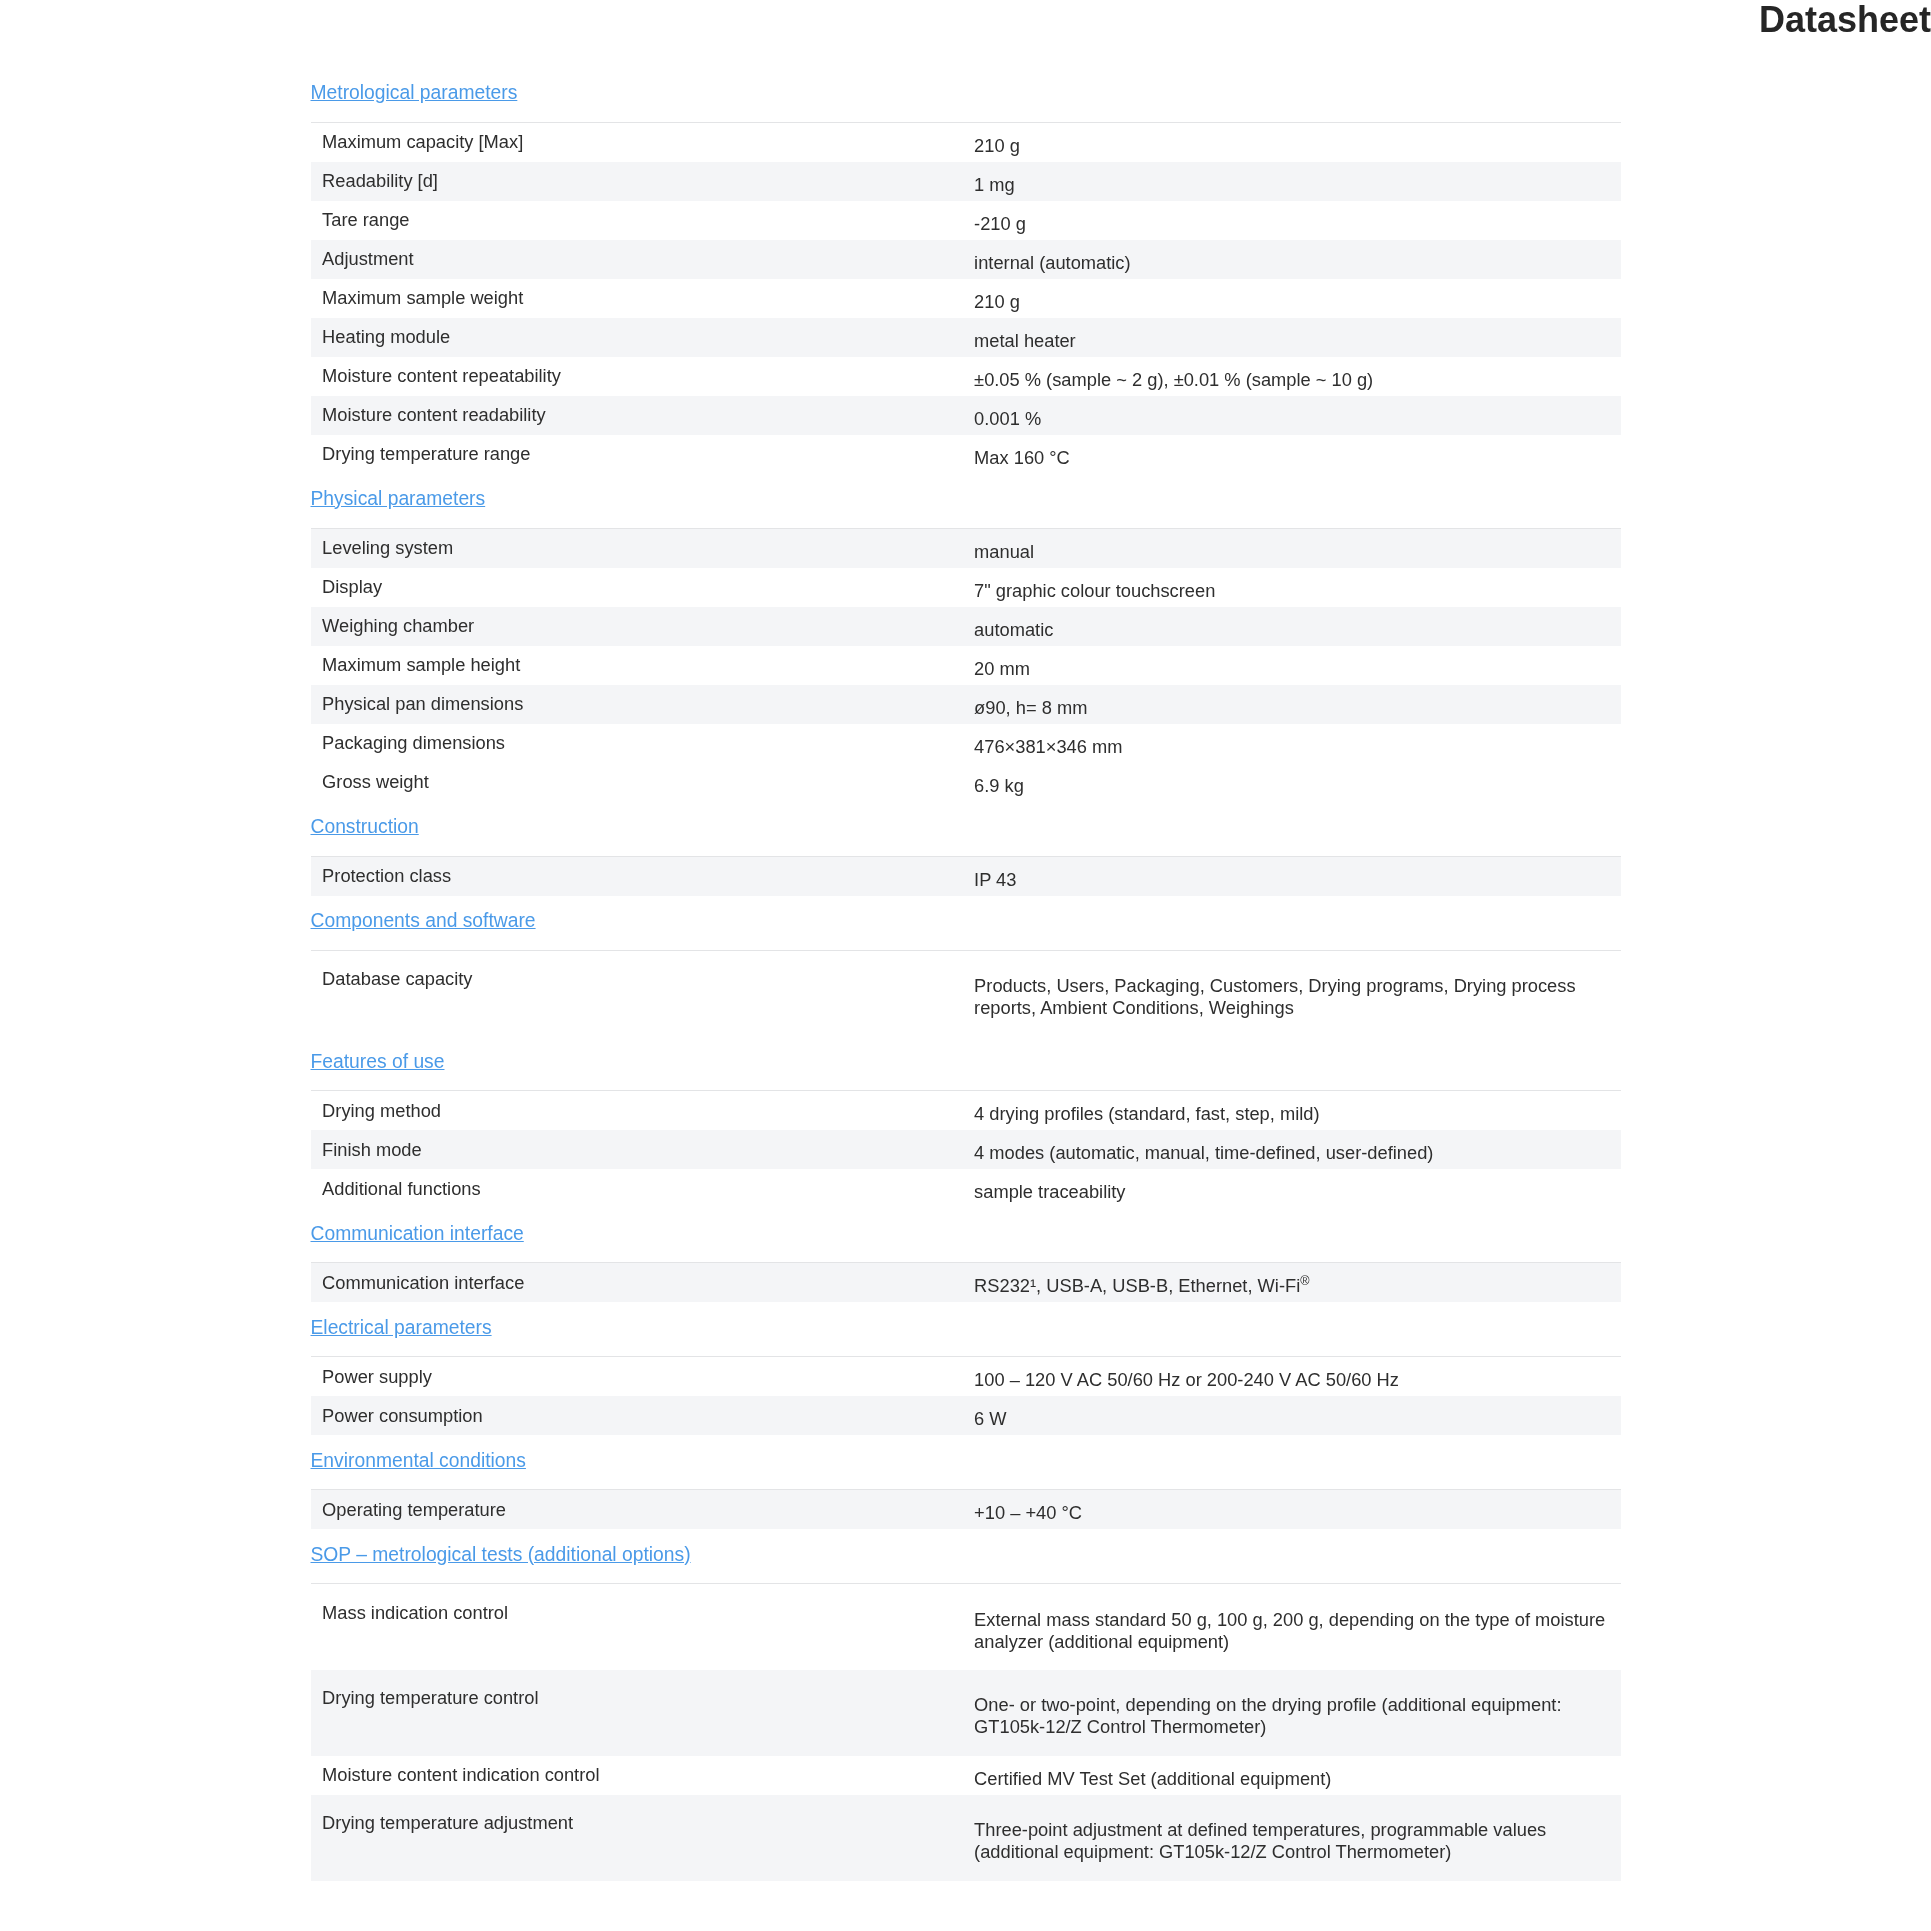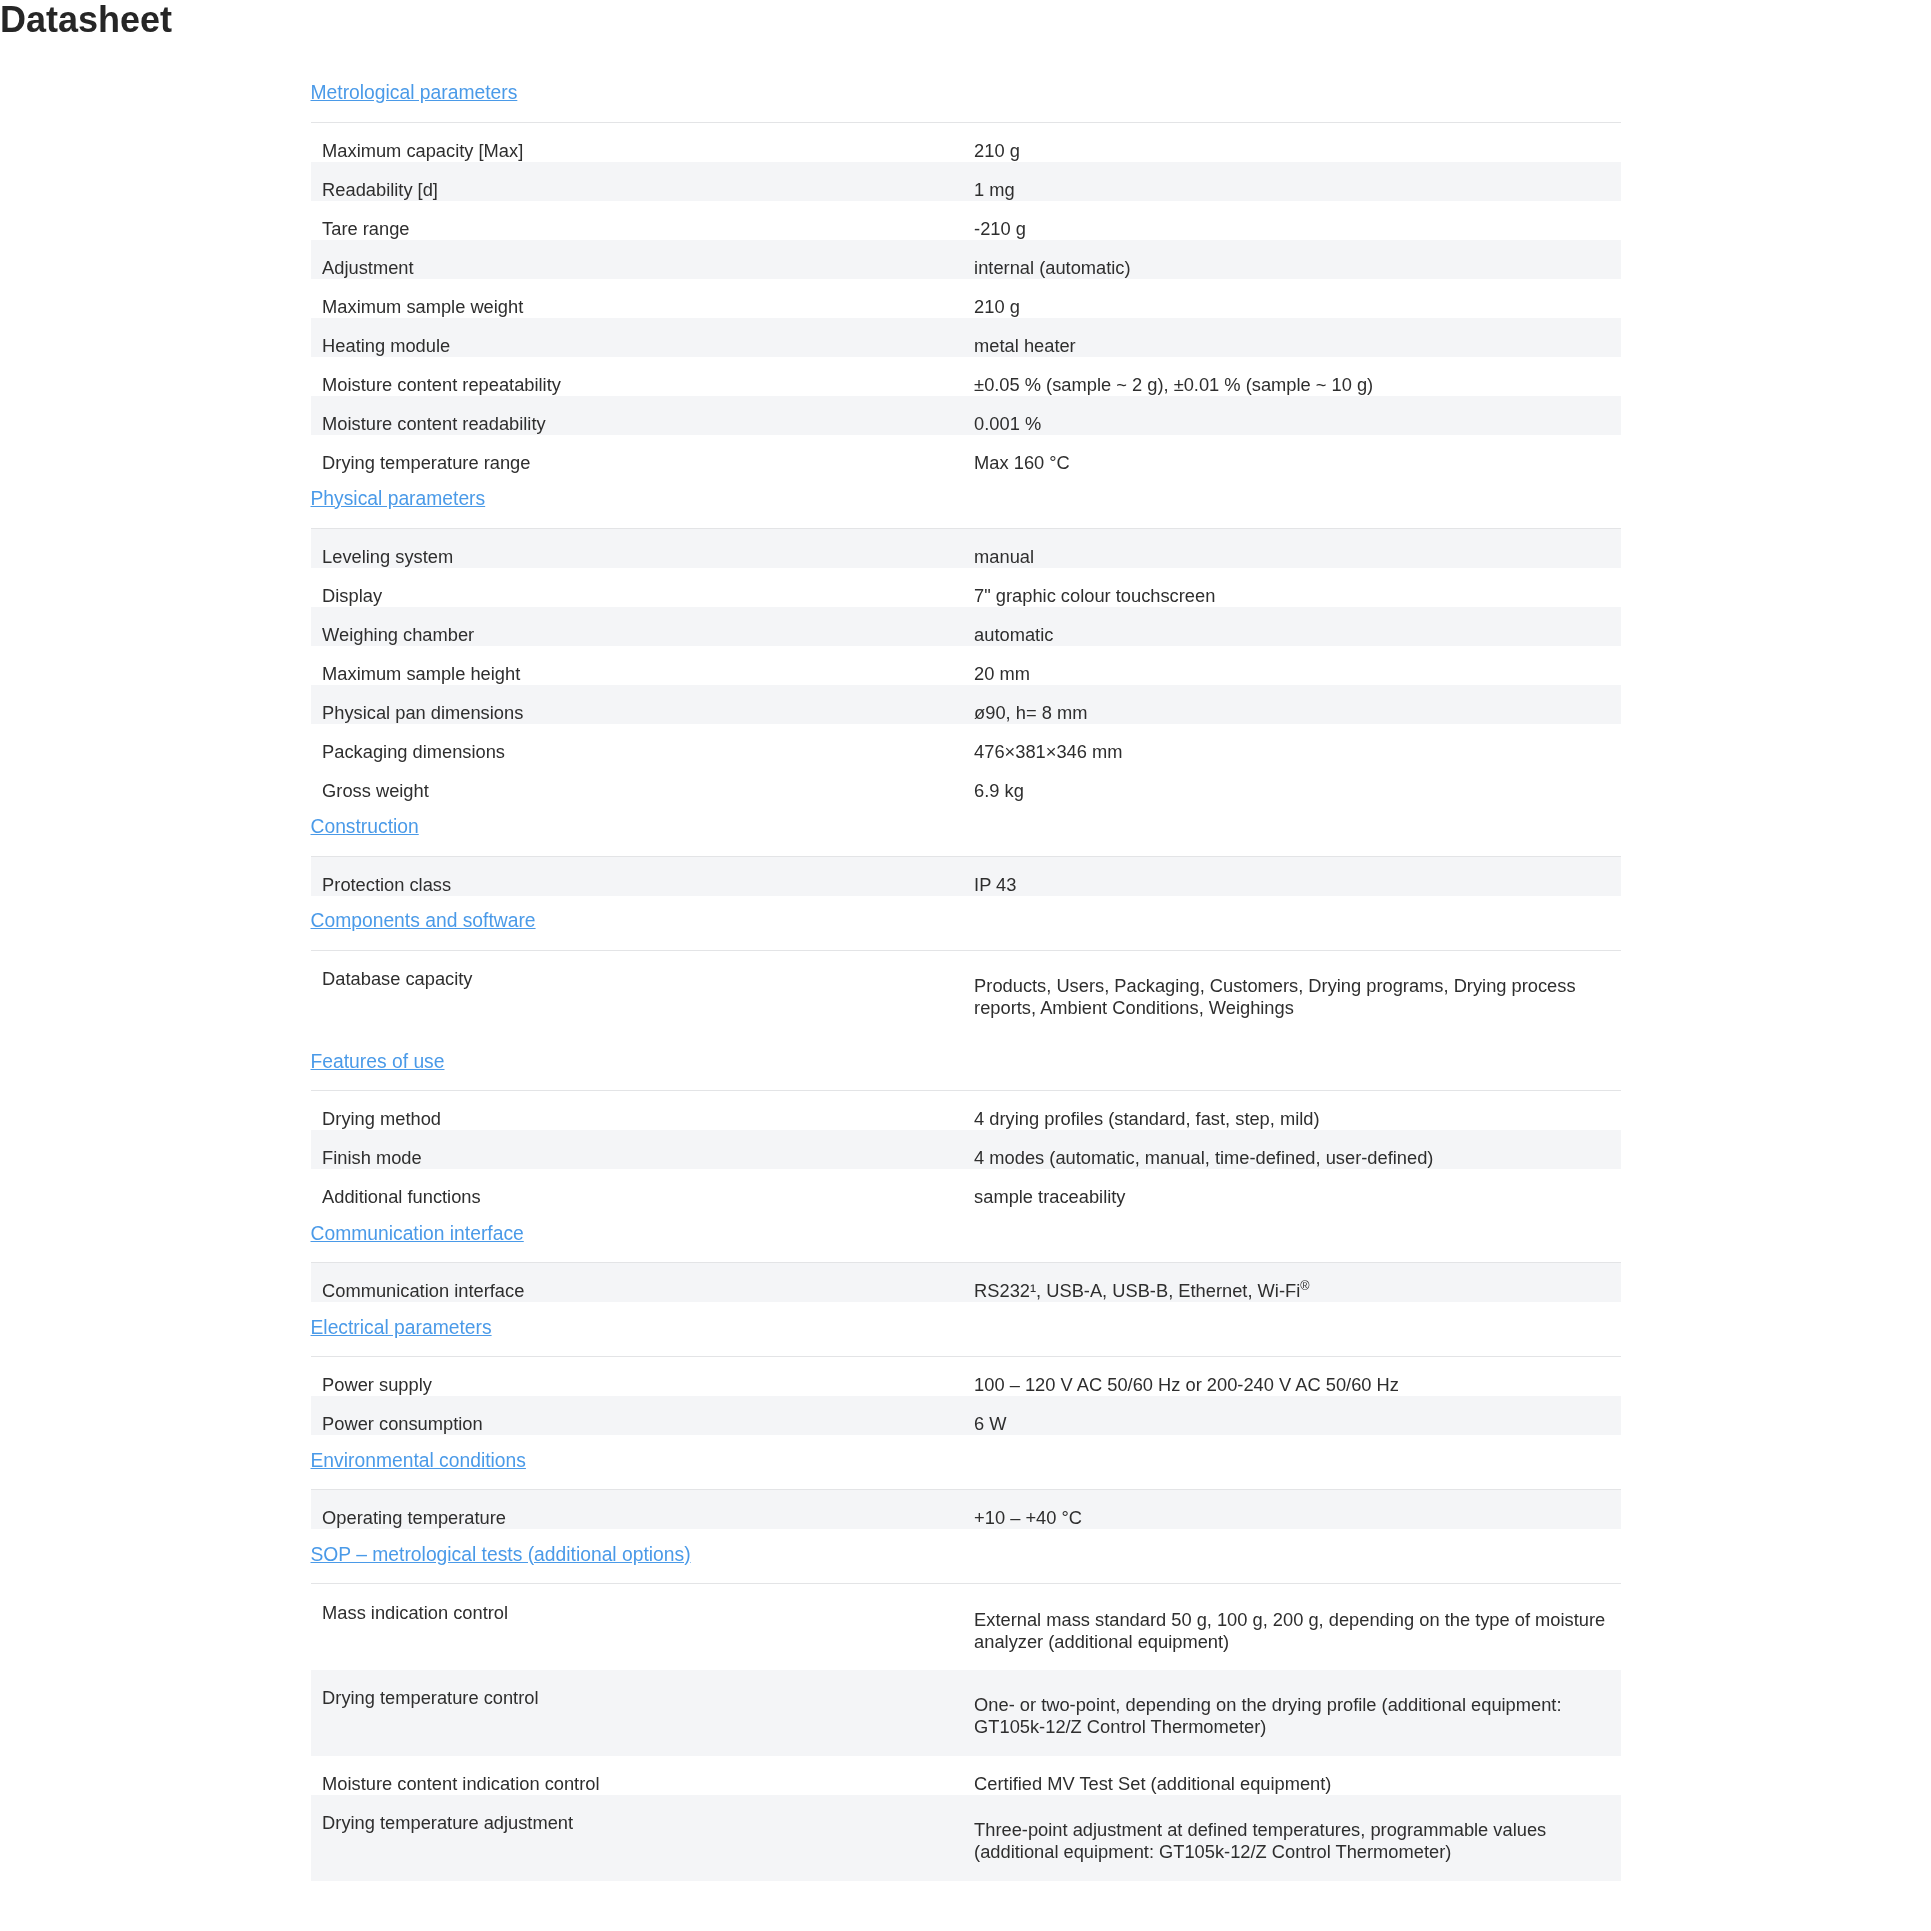--- a/index.html
+++ b/index.html
@@ -14,21 +14,21 @@
     color: var(--text);
   }
   .page {
     width: 1931px;
     height: 1931px;
     overflow: hidden;
     background: #ffffff;
   }
   h1.page-title {
     margin: 0 0 44px 0;
-    text-align: left;
+    text-align: right;
     font-size: 36px;
     line-height: 39px;
     font-weight: 700;
     color: #262626;
   }
   .container {
     width: 1310px;
     margin: 0 auto;
   }
   .sec-heading {
@@ -38,21 +38,21 @@
     font-weight: 400;
     margin: 15.4px 0 19.3px 0;
     text-decoration: underline;
   }
   section.sec:first-of-type .sec-heading { margin-top: 0; }
   .tbl {
     border-top: 1px solid var(--divider);
   }
   .row {
     display: flex;
-    align-items: flex-end;
+    align-items: center;
     box-sizing: border-box;
     min-height: 39px;
     padding: 0 11.6px;
     background: #ffffff;
   }
   .row.stripe { background: var(--stripe); }
   .row.tall {
     padding-top: 17.4px;
     padding-bottom: 17.4px;
     align-items: flex-start;

